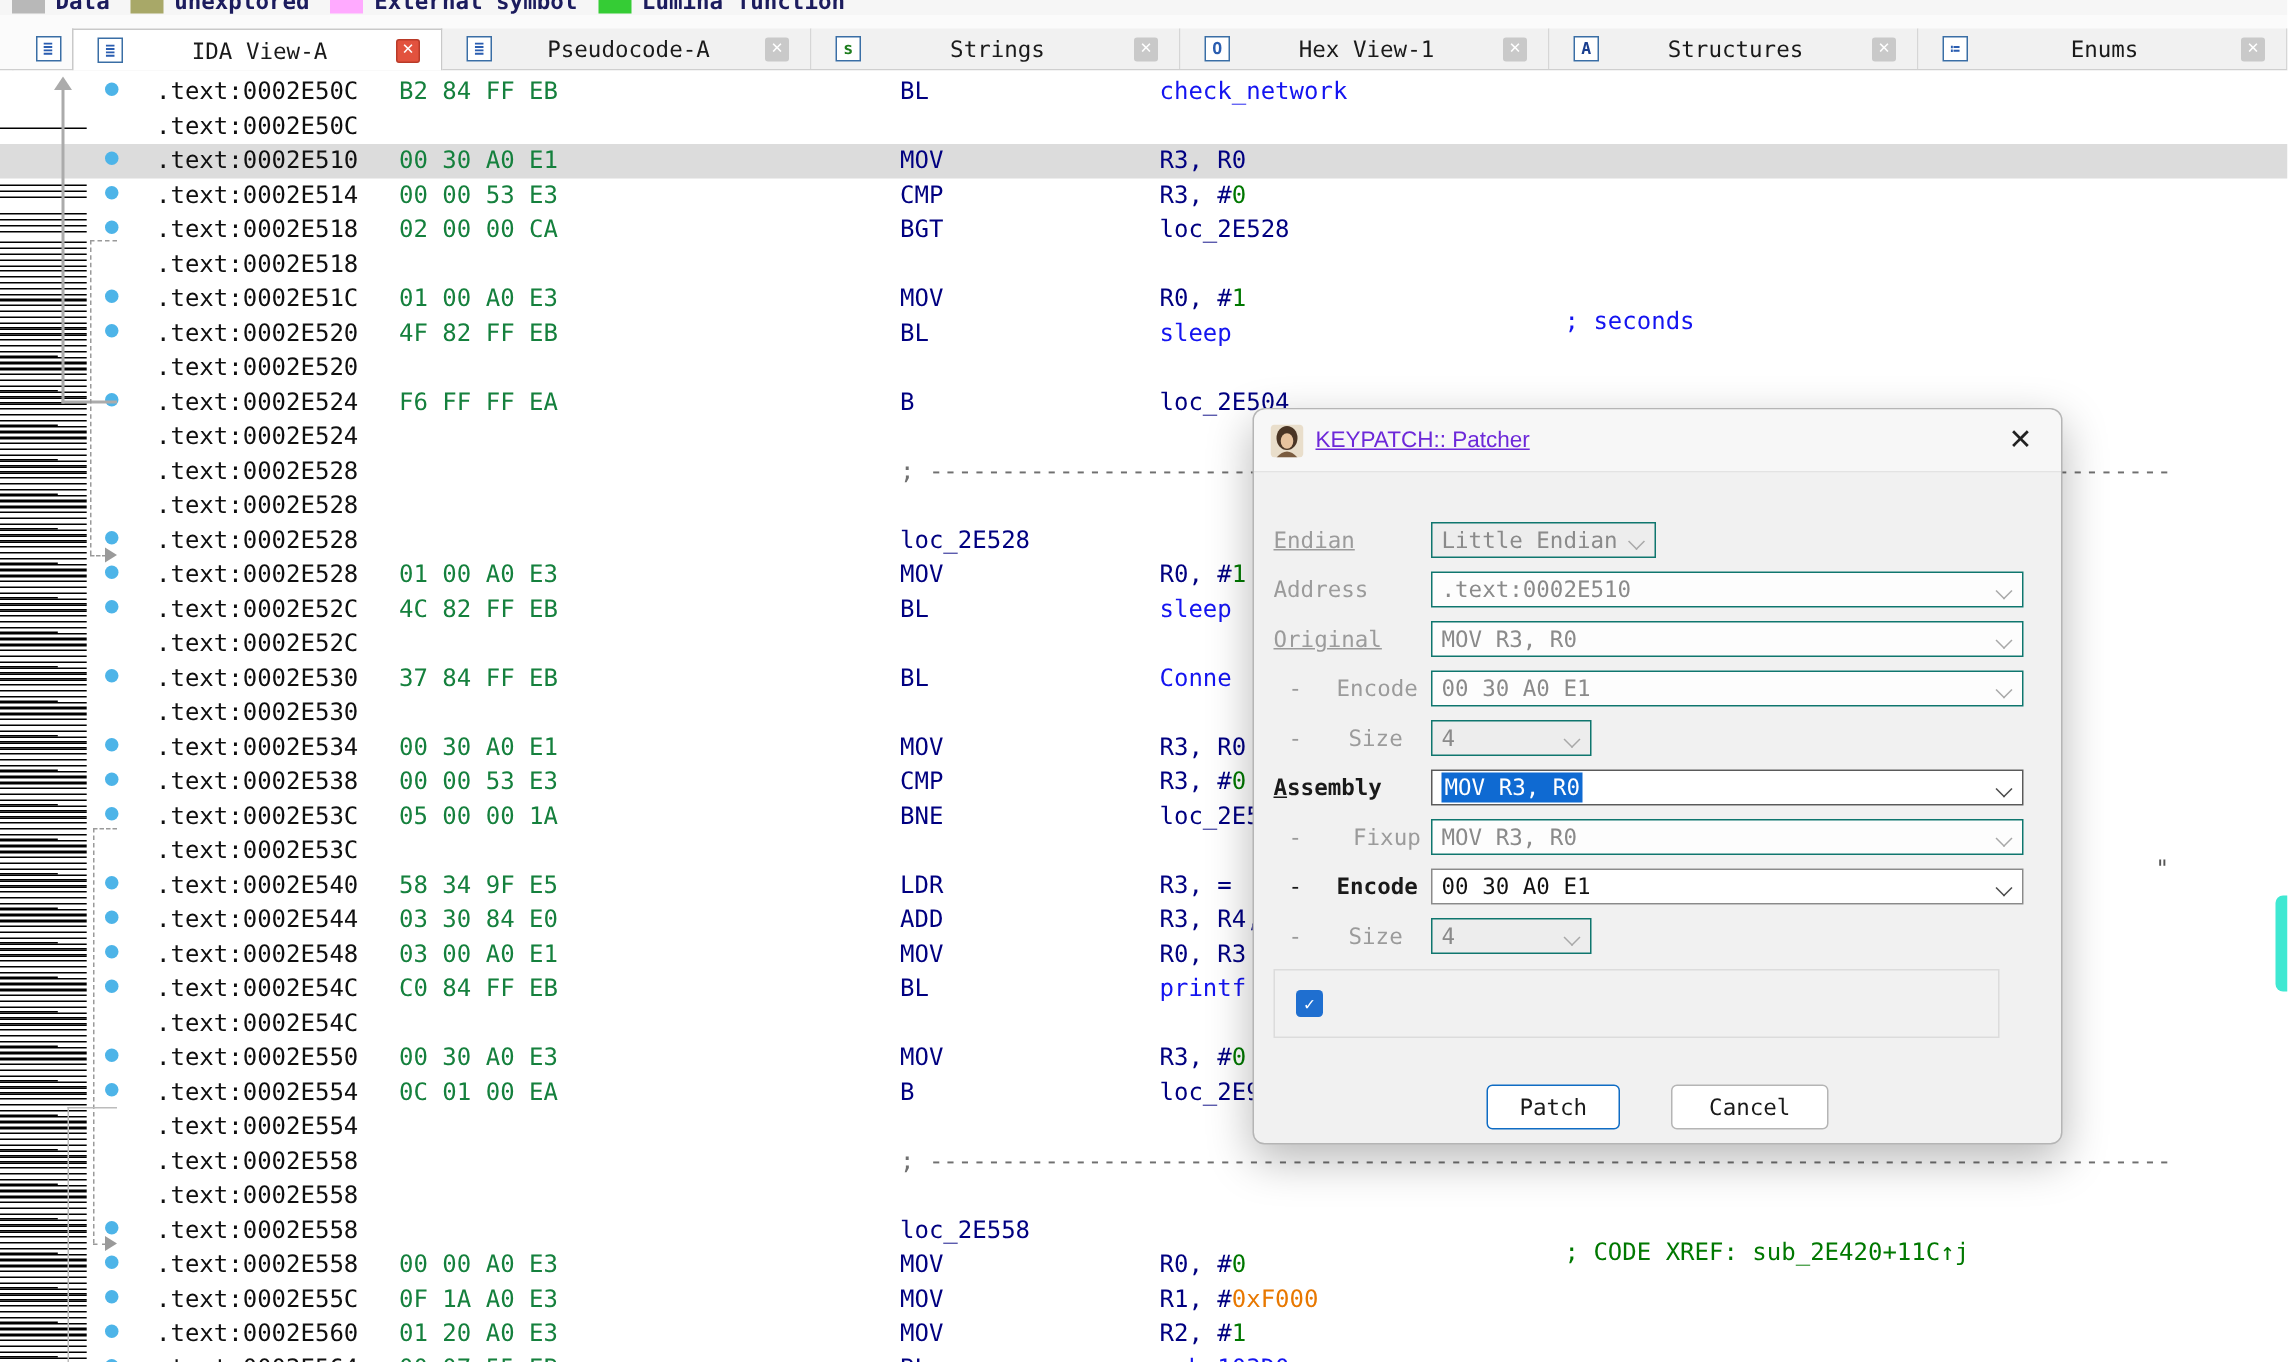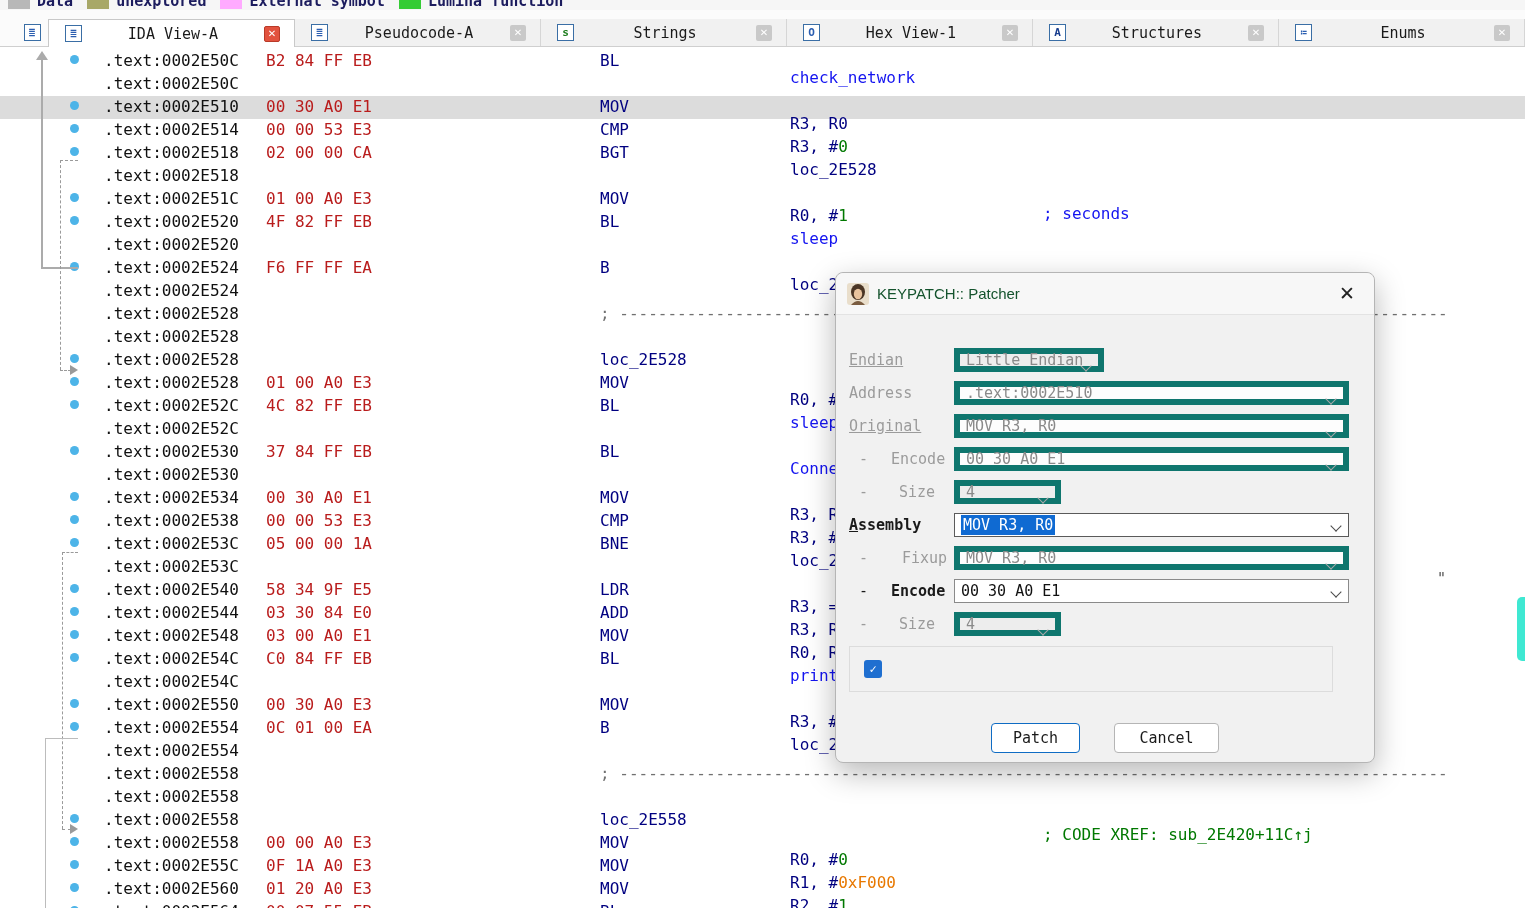--- a/index.html
+++ b/index.html
@@ -23,30 +23,30 @@
   .tab[data-active="1"]{background:#ffffff;border:1px solid #c9c9c9;border-bottom:none;height:28px;margin-bottom:-1px;}
   .tab-icon{width:17px;height:17px;margin-left:16px;border:1px solid #3a6ea5;background:#fff;
             display:flex;align-items:center;justify-content:center;font-size:11px;font-weight:bold;flex:none;box-sizing:border-box;}
   .tab-label{flex:1;text-align:center;font-size:15px;color:#1a1a1a;}
   .tab-close{width:16px;height:16px;margin-right:14px;border-radius:2px;background:#c9c9c9;color:#fff;
              font-size:10px;line-height:16px;text-align:center;flex:none;font-family:"Liberation Sans",sans-serif;}
   .tab[data-active="1"] .tab-close{background:#e2523e;border:1px solid #b93a28;box-sizing:border-box;line-height:14px;}
   
   .listing{position:absolute;left:0;top:47px;width:100%;height:861px;background:#fff;font-size:16px;}
   .panel-border{position:absolute;left:8px;top:47px;width:0;height:861px;border-left:1px solid #d2d2d2;}
-  .lrow{position:relative;height:23px;width:100%;white-space:pre;}
+  .lrow{position:relative;height:23px;width:100%;white-space:pre;text-decoration:underline;}
   .lrow[data-hl="1"]{background:#dcdcdc;}
   .dot{display:none;position:absolute;left:70px;top:5px;width:9px;height:9px;border-radius:50%;background:#4db4e8;}
   .lrow[data-dot="1"] .dot{display:block;}
   .c-addr{position:absolute;left:104px;top:1px;color:#101010;}
-  .c-bytes{position:absolute;left:266px;top:1px;color:#b91c1c;}
+  .c-bytes{position:absolute;left:266px;top:1px;color:#15803d;}
   .c-mnem{position:absolute;left:600px;top:1px;color:#000080;}
   .c-label{position:absolute;left:600px;top:1px;color:#000080;}
   .c-div{position:absolute;left:600px;top:1px;color:#707070;}
-  .c-ops{position:absolute;left:773px;top:18px;color:#000080;margin-left:17px;}
+  .c-ops{position:absolute;left:773px;top:1px;color:#000080;}
   .c-ops .t-tgt{color:#1414f0;}
   .c-ops .t-lbl{color:#000080;}
   .c-cmt{position:absolute;left:1043px;top:16px;}
   [data-c="green"]{color:#007800;}
   [data-c="orange"]{color:#e87800;}
   [data-c="blue"]{color:#1414f0;}
   
   .g{position:absolute;}
   .v-solid{border-left:2px solid #ababab;}
   .h-solid{border-top:2px solid #ababab;}
@@ -56,29 +56,29 @@
   .h-dash{border-top:1px dashed #9a9a9a;}
   .arr-up{width:0;height:0;border-left:6px solid transparent;border-right:6px solid transparent;border-bottom:9px solid #ababab;}
   .arr-right{width:0;height:0;border-top:5px solid transparent;border-bottom:5px solid transparent;border-left:8px solid #9a9a9a;}
   
   .dialog{position:absolute;left:835px;top:272px;width:540px;height:491px;background:#f1f1f1;
           border:1px solid #b5b5b5;border-radius:8px;box-shadow:0 10px 30px rgba(0,0,0,0.28);
           z-index:10;box-sizing:border-box;}
   .dlg-title{position:absolute;left:0;top:0;width:100%;height:42px;border-bottom:1px solid #e3e3e3;
              display:flex;align-items:center;box-sizing:border-box;background:#f7f7f7;border-radius:8px 8px 0 0;}
   .dlg-icon{width:22px;height:22px;margin-left:11px;flex:none;}
-  .dlg-title-text{margin-left:8px;font-family:"Liberation Sans",sans-serif;font-size:15px;color:#14532d;}
+  .dlg-title-text{margin-left:8px;font-family:"Liberation Sans",sans-serif;font-size:15px;color:#6d28d9;text-decoration:underline;}
   .dlg-close{position:absolute;right:16px;top:10px;width:22px;height:22px;font-family:"Liberation Sans",sans-serif;
              font-size:19px;font-weight:300;color:#222;text-align:center;line-height:22px;}
   .dlg-label{position:absolute;font-size:15px;color:#9b9b9b;}
   .dlg-label.en{color:#1a1a1a;font-weight:bold;}
   .dlg-dash{position:absolute;font-size:15px;color:#9b9b9b;}
   .dlg-dash.en{color:#1a1a1a;}
   .u-first::first-letter{text-decoration:underline;}
-  .fld{position:absolute;height:24px;box-sizing:border-box;border:6px solid #0f766e;background:#fdfdfd;
+  .fld{position:absolute;height:24px;box-sizing:border-box;border:1px solid #0f766e;background:#fdfdfd;
        font-size:15px;color:#8a8a8a;display:flex;align-items:center;padding-left:6px;white-space:pre;}
   .fld.gray{background:#ededed;}
   .fld.en{border:1px solid #8a8a8a;background:#fff;color:#111;}
   .fld.focus{border:1px solid #5a5a5a;background:#fff;color:#111;}
   .chev{position:absolute;right:8px;top:8px;width:7px;height:7px;border-left:1px solid #a8a8a8;
         border-bottom:1px solid #a8a8a8;transform:rotate(-45deg);}
   .fld.en .chev,.fld.focus .chev{border-color:#4a4a4a;}
   .sel{background:#0f6ad2;color:#fff;padding:1px 2px;}
   .groupbox{position:absolute;left:13px;top:373px;width:484px;height:46px;border:1px solid #dcdcdc;
             display:flex;align-items:center;box-sizing:border-box;}

